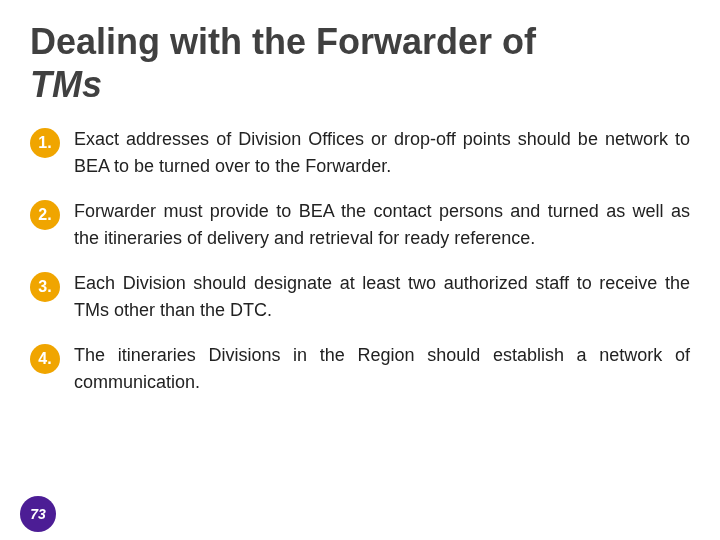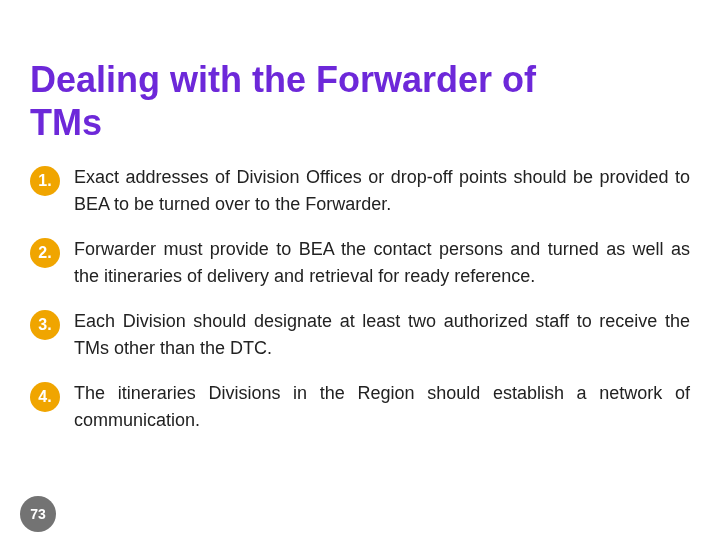--- a/index.html
+++ b/index.html
@@ -21,33 +21,33 @@
       width: 720px;
       height: 540px;
       background: #ffffff;
       padding: 20px 30px 30px 30px;
       position: relative;
     }
 
     .title {
       font-size: 36px;
       font-weight: bold;
-      color: #6d28d9;
+      color: #404040;
       line-height: 1.2;
       margin-bottom: 20px;
       border-bottom: none;
-      margin-top: 38px;
     }
 
     .title-line1 {
       display: block;
     }
 
     .title-line2 {
       display: block;
+      font-style: italic;
     }
 
     .content-list {
       list-style: none;
       padding: 0;
       margin: 0;
     }
 
     .content-list li {
       display: flex;
@@ -77,46 +77,47 @@
 
     .item-text {
       flex: 1;
       text-align: justify;
     }
 
     .page-number {
       position: absolute;
       bottom: 8px;
       left: 20px;
-      background: #737373;
+      background: #4c1d95;
       color: #ffffff;
       font-size: 14px;
       font-weight: bold;
       width: 36px;
       height: 36px;
       border-radius: 50%;
       display: flex;
       align-items: center;
       justify-content: center;
+      font-style: italic;
     }
   </style>
 </head>
 <body>
 
 <div class="slide-container">
 
   <h1 class="title">
     <span class="title-line1">Dealing with the Forwarder of</span>
     <span class="title-line2">TMs</span>
   </h1>
 
   <ol class="content-list">
     <li>
       <span class="number-badge">1.</span>
-      <span class="item-text">Exact addresses of Division Offices or drop-off points should be provided to BEA to be turned over to the Forwarder.</span>
+      <span class="item-text">Exact addresses of Division Offices or drop-off points should be network to BEA to be turned over to the Forwarder.</span>
     </li>
     <li>
       <span class="number-badge">2.</span>
       <span class="item-text">Forwarder must provide to BEA the contact persons and turned as well as the itineraries of delivery and retrieval for ready reference.</span>
     </li>
     <li>
       <span class="number-badge">3.</span>
       <span class="item-text">Each Division should designate at least two authorized staff to receive the TMs other than the DTC.</span>
     </li>
     <li>

